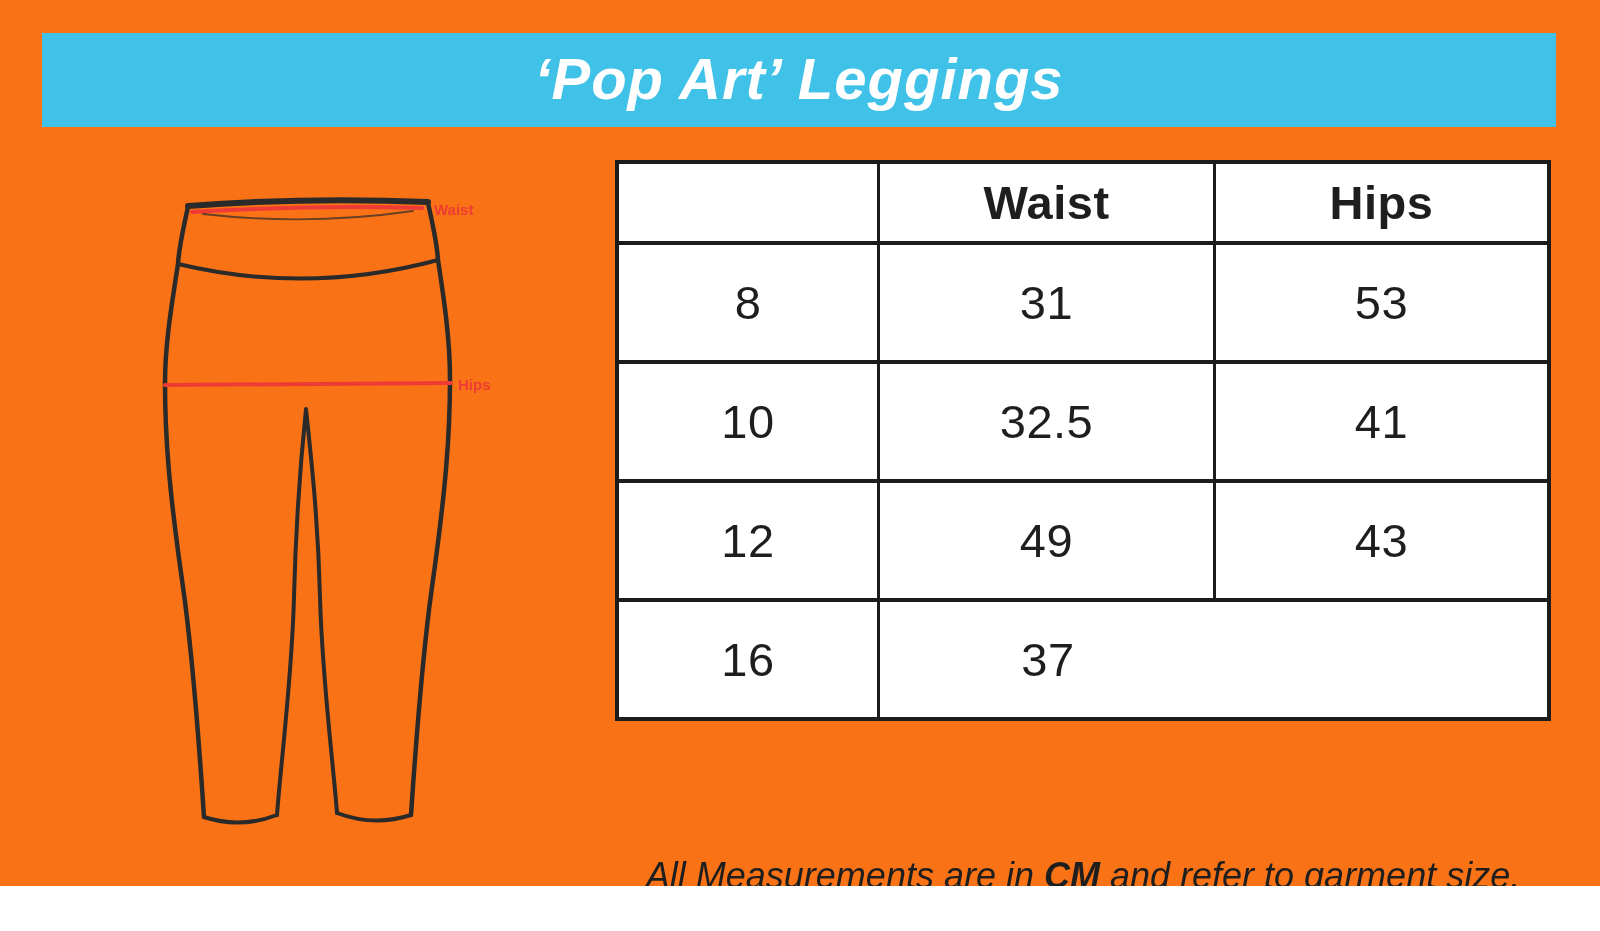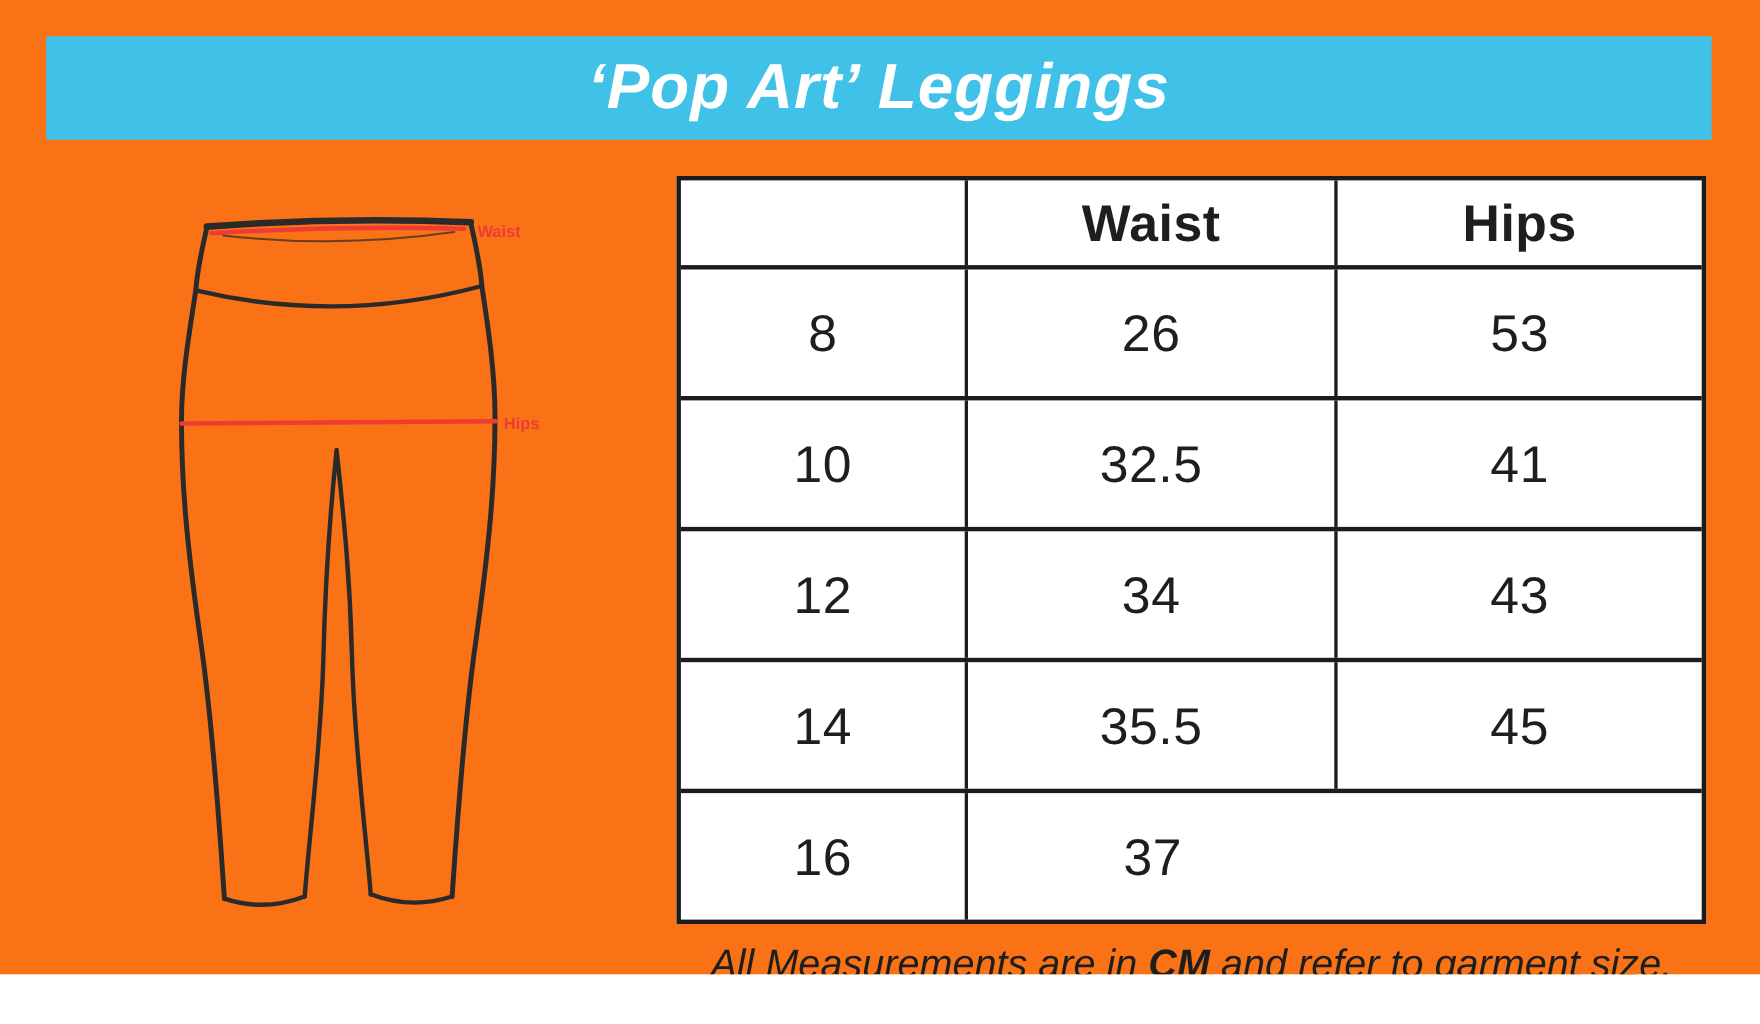--- a/index.html
+++ b/index.html
@@ -93,37 +93,32 @@
   </div>
 
   <div class="size-table">
     <div class="trow header">
       <div class="tcell"></div>
       <div class="tcell">Waist</div>
       <div class="tcell">Hips</div>
     </div>
     <div class="trow">
       <div class="tcell">8</div>
-      <div class="tcell">26</div>
+      <div class="tcell">31</div>
       <div class="tcell">53</div>
     </div>
     <div class="trow">
       <div class="tcell">10</div>
       <div class="tcell">32.5</div>
       <div class="tcell">41</div>
     </div>
     <div class="trow">
       <div class="tcell">12</div>
-      <div class="tcell">34</div>
+      <div class="tcell">49</div>
       <div class="tcell">43</div>
-    </div>
-    <div class="trow">
-      <div class="tcell">14</div>
-      <div class="tcell">35.5</div>
-      <div class="tcell">45</div>
     </div>
     <div class="trow">
       <div class="tcell">16</div>
       <div class="tcell">37</div>
     </div>
   </div>
 
   <div class="footnote">
     <span>All Measurements are in </span><span class="unit">CM</span><span> and refer to garment size.</span>
   </div>

